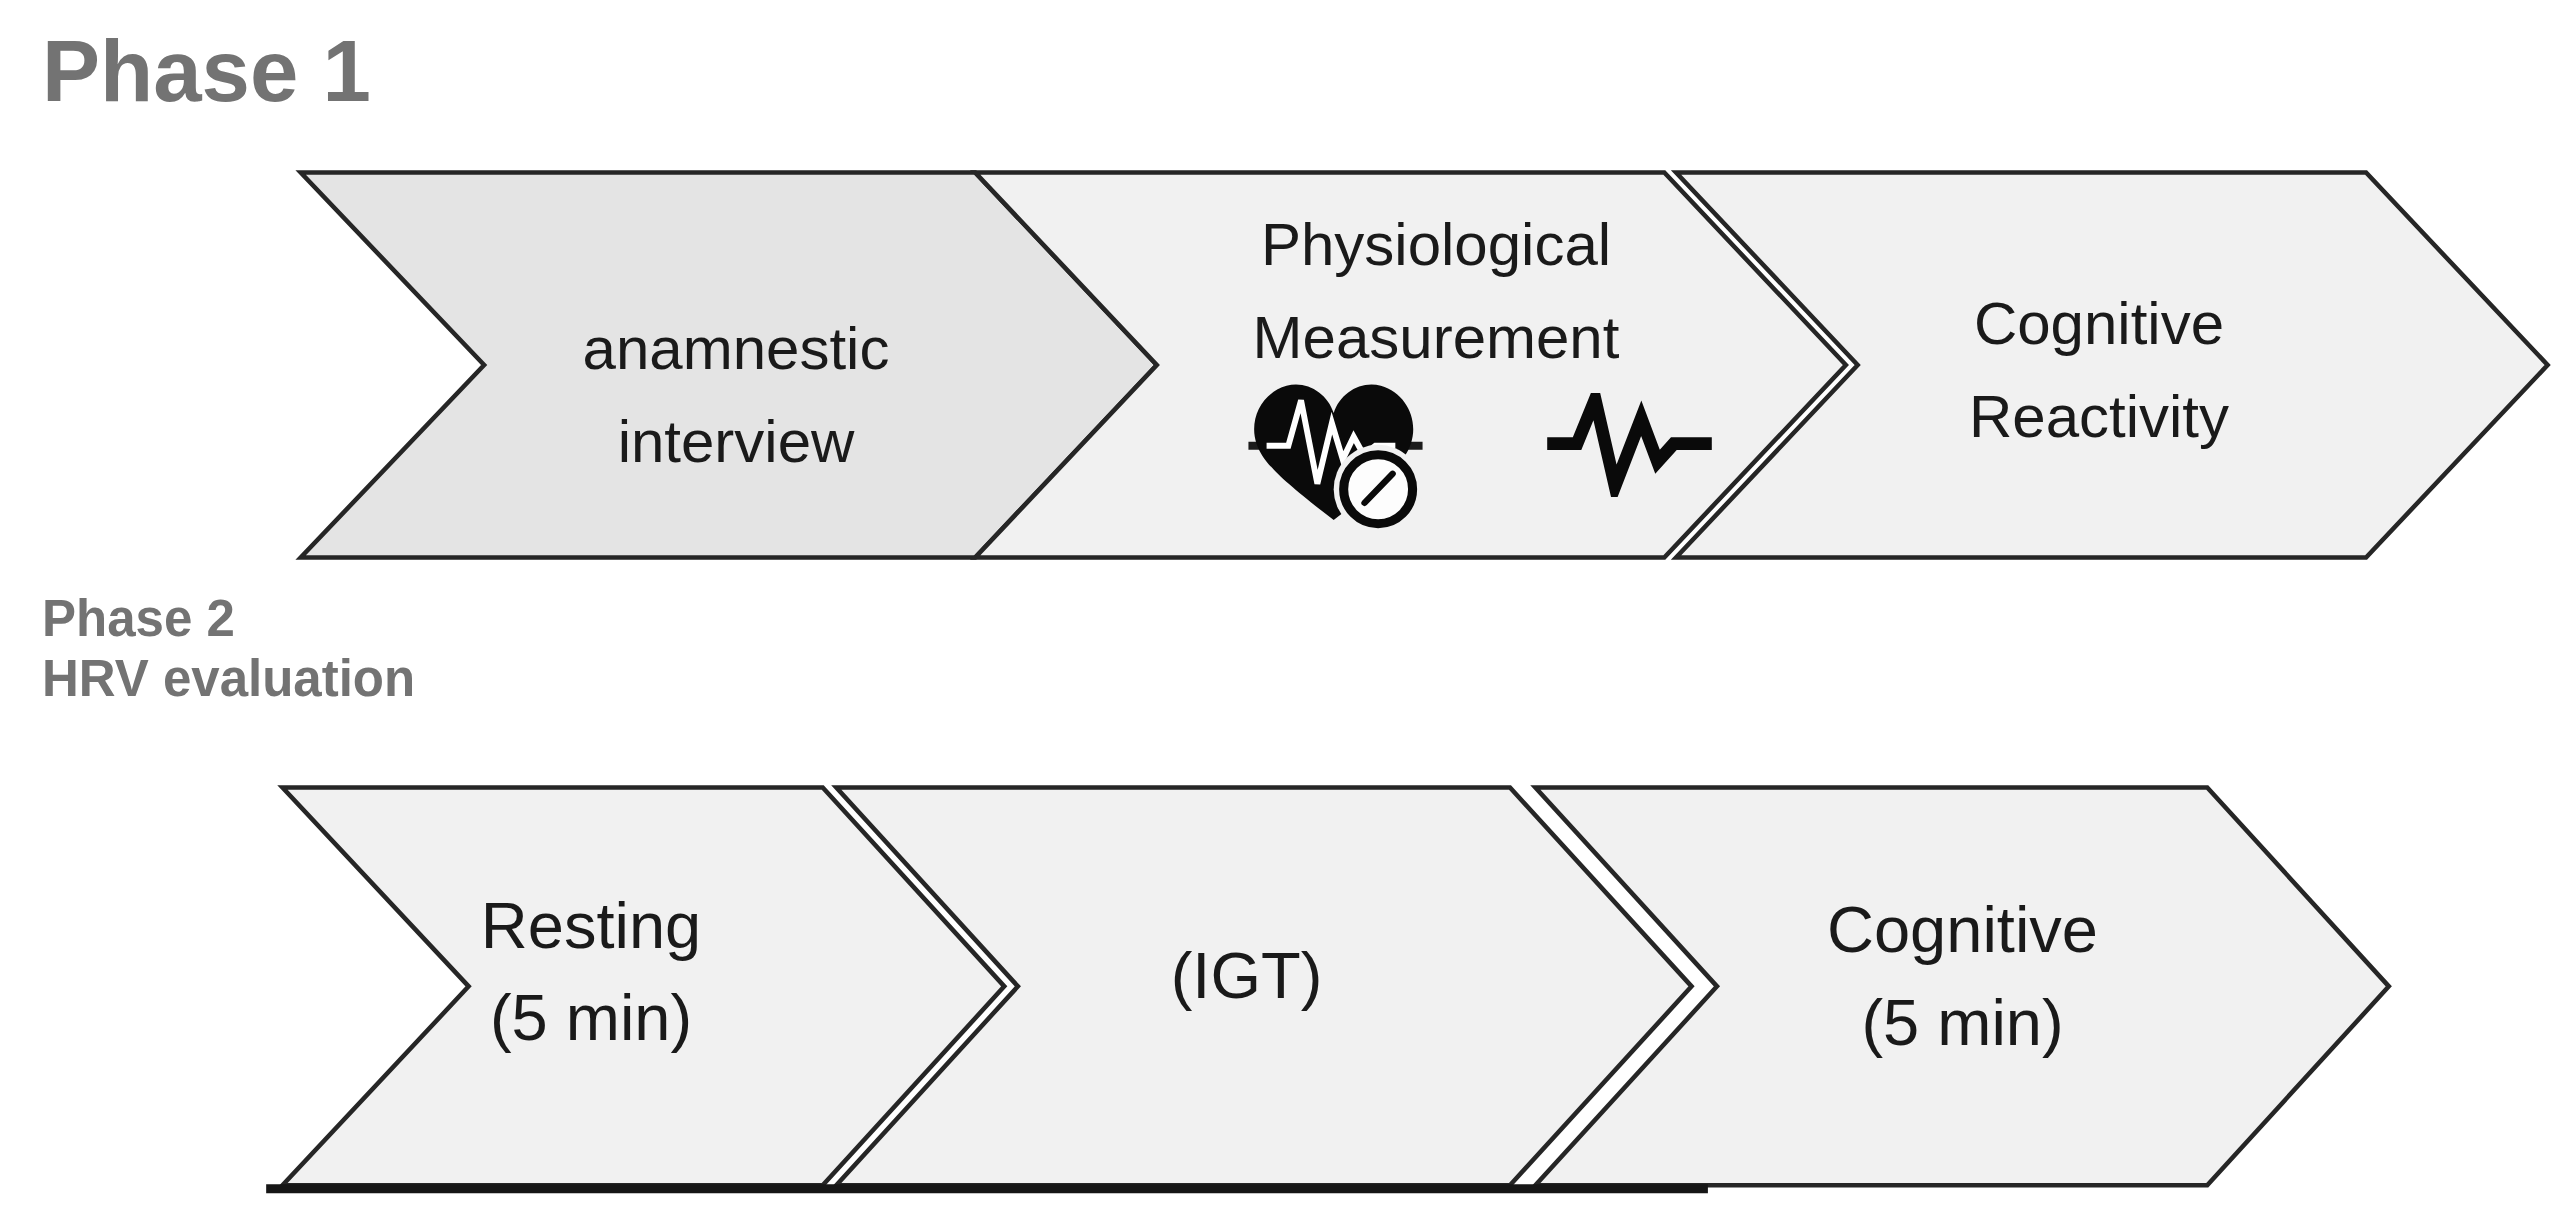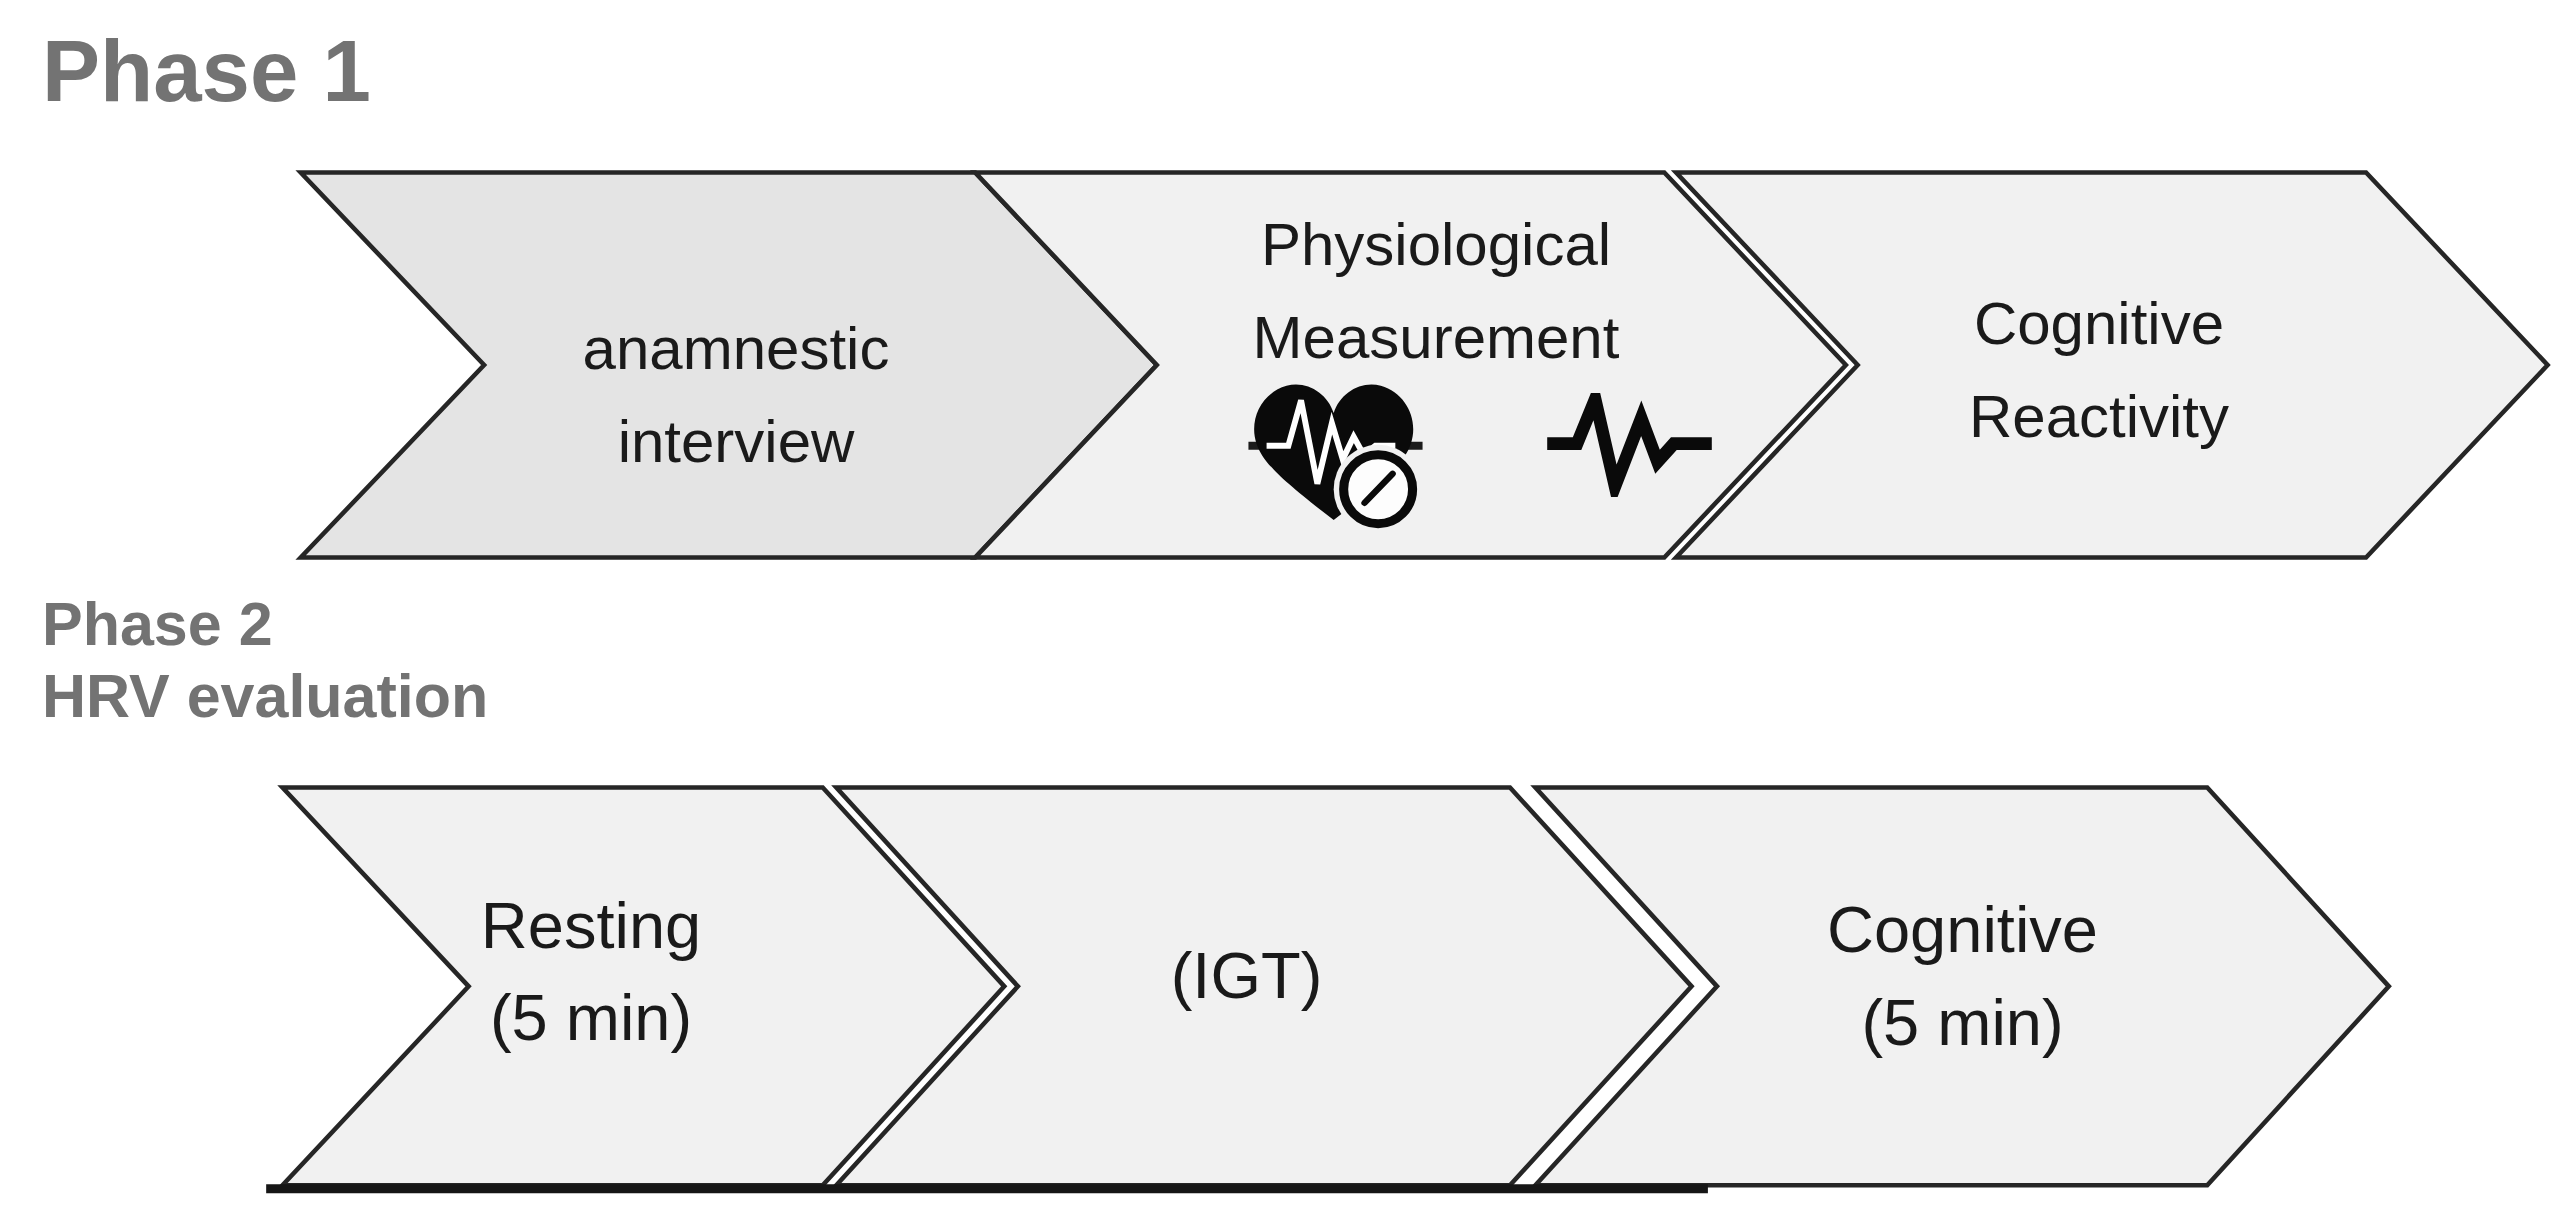--- a/index.html
+++ b/index.html
@@ -23,21 +23,21 @@
     color: #737373;
     white-space: nowrap;
   }
   #phase1-title {
     left: 42px; top: 25.4px;
     font-size: 87px;
     line-height: 1.05;
   }
   #phase2-title {
     left: 42px; top: 589px;
-    font-size: 61px;
+    font-size: 51px;
     line-height: 1.18;
   }
   #phase2-title span { display: block; }
   .flow-svg {
     position: absolute;
     left: 0;
     width: 2576px;
     display: block;
   }
   #row1-svg { top: 168px; height: 394px; }

